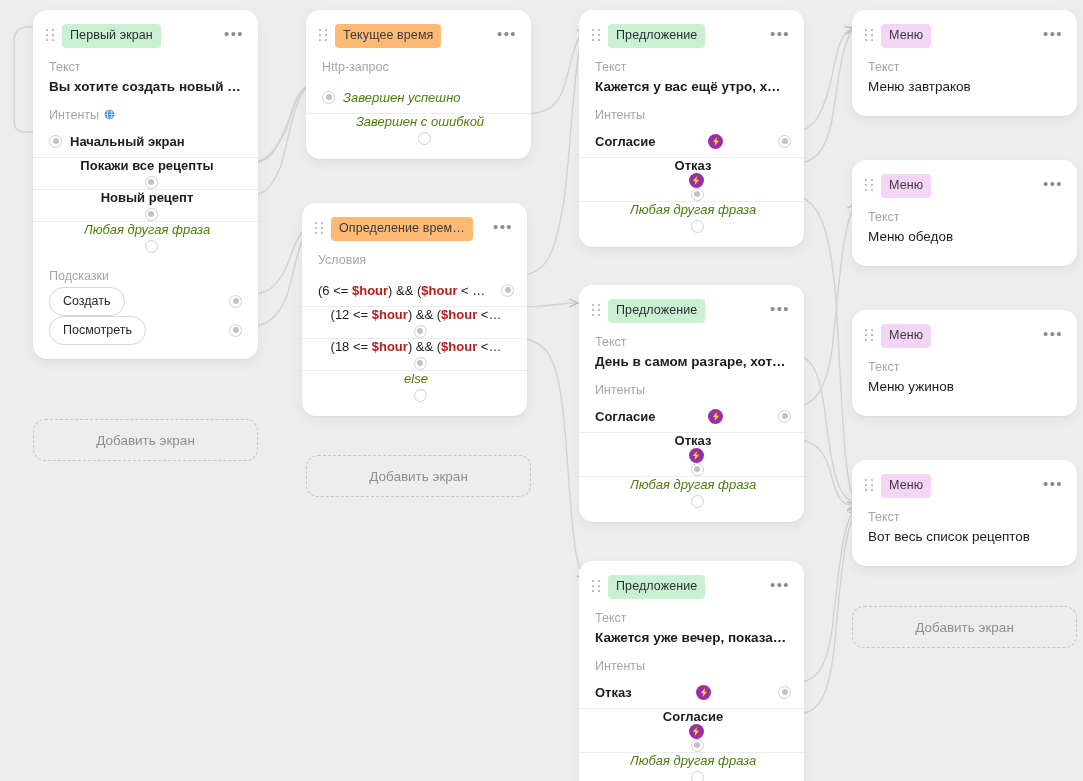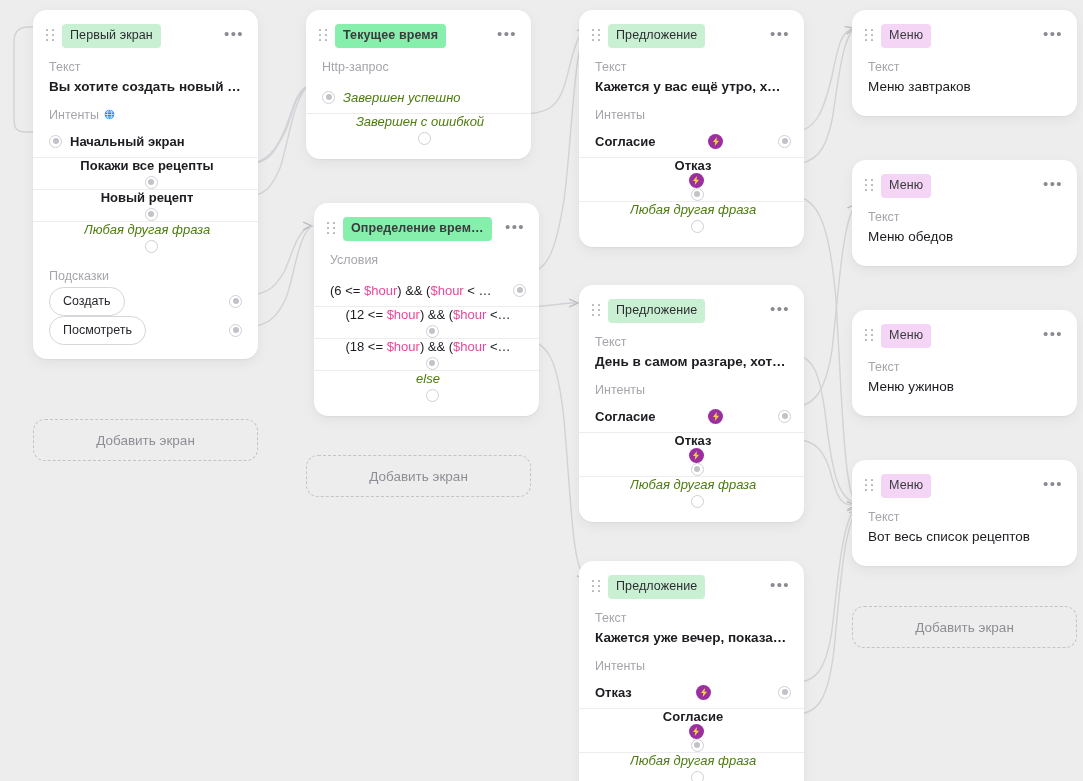--- a/index.html
+++ b/index.html
@@ -67,21 +67,21 @@
     padding: 5px 8px 6px 8px;
     border-radius: 4px;
     font-weight: 400;
     letter-spacing: 0.1px;
     white-space: nowrap;
     overflow: hidden;
     text-overflow: ellipsis;
     max-width: 140px;
   }
   .tag.green { background: #c9f0d2; color: #2d2d33; }
-  .tag.red   { background: #86efac; color: #3a3a3f; font-weight: bold; }
+  .tag.red   { background: #fdba74; color: #3a3a3f; }
   .tag.pink  { background: #f4d5f5; color: #3a3a3f; }
   .dots {
     margin-left: auto;
     color: #8b8b92;
     font-size: 15px;
     letter-spacing: 1.4px;
     line-height: 8px;
     cursor: pointer;
     padding: 2px 0 6px 10px;
     user-select: none;
@@ -123,21 +123,21 @@
     font-weight: 400;
     color: #4d7c0f;
   }
   .row .rtext {
     white-space: nowrap;
     overflow: hidden;
     text-overflow: ellipsis;
     flex: 1 1 auto;
   }
   .row.code .rtext { font-weight: 400; color: #1c1c21; }
-  .row.code .var { color: #ec4899; font-weight: 400; }
+  .row.code .var { color: #b91c1c; font-weight: 700; }
   .bolt {
     display: inline-flex;
     align-items: center;
     justify-content: center;
     width: 15px;
     height: 15px;
     border-radius: 50%;
     background: #9b2fa0;
     margin-left: 6px;
     flex: 0 0 auto;
@@ -326,21 +326,21 @@
         <span class="port filled left"></span>
         <span class="rtext">Завершен успешно</span>
       </div>
       <div class="row any">
         <span class="rtext">Завершен с ошибкой</span>
         <span class="port"></span>
       </div>
     </div>
   </div>
 
-  <div class="card" style="left:314px; top:203px; width:225px;">
+  <div class="card" style="left:302px; top:203px; width:225px;">
     <div class="card-head">
       <span class="drag-handle">
           <i></i>
           <i></i>
           <i></i>
           <i></i>
           <i></i>
           <i></i>
         </span>
       <span class="tag red">Определение врем…</span>

